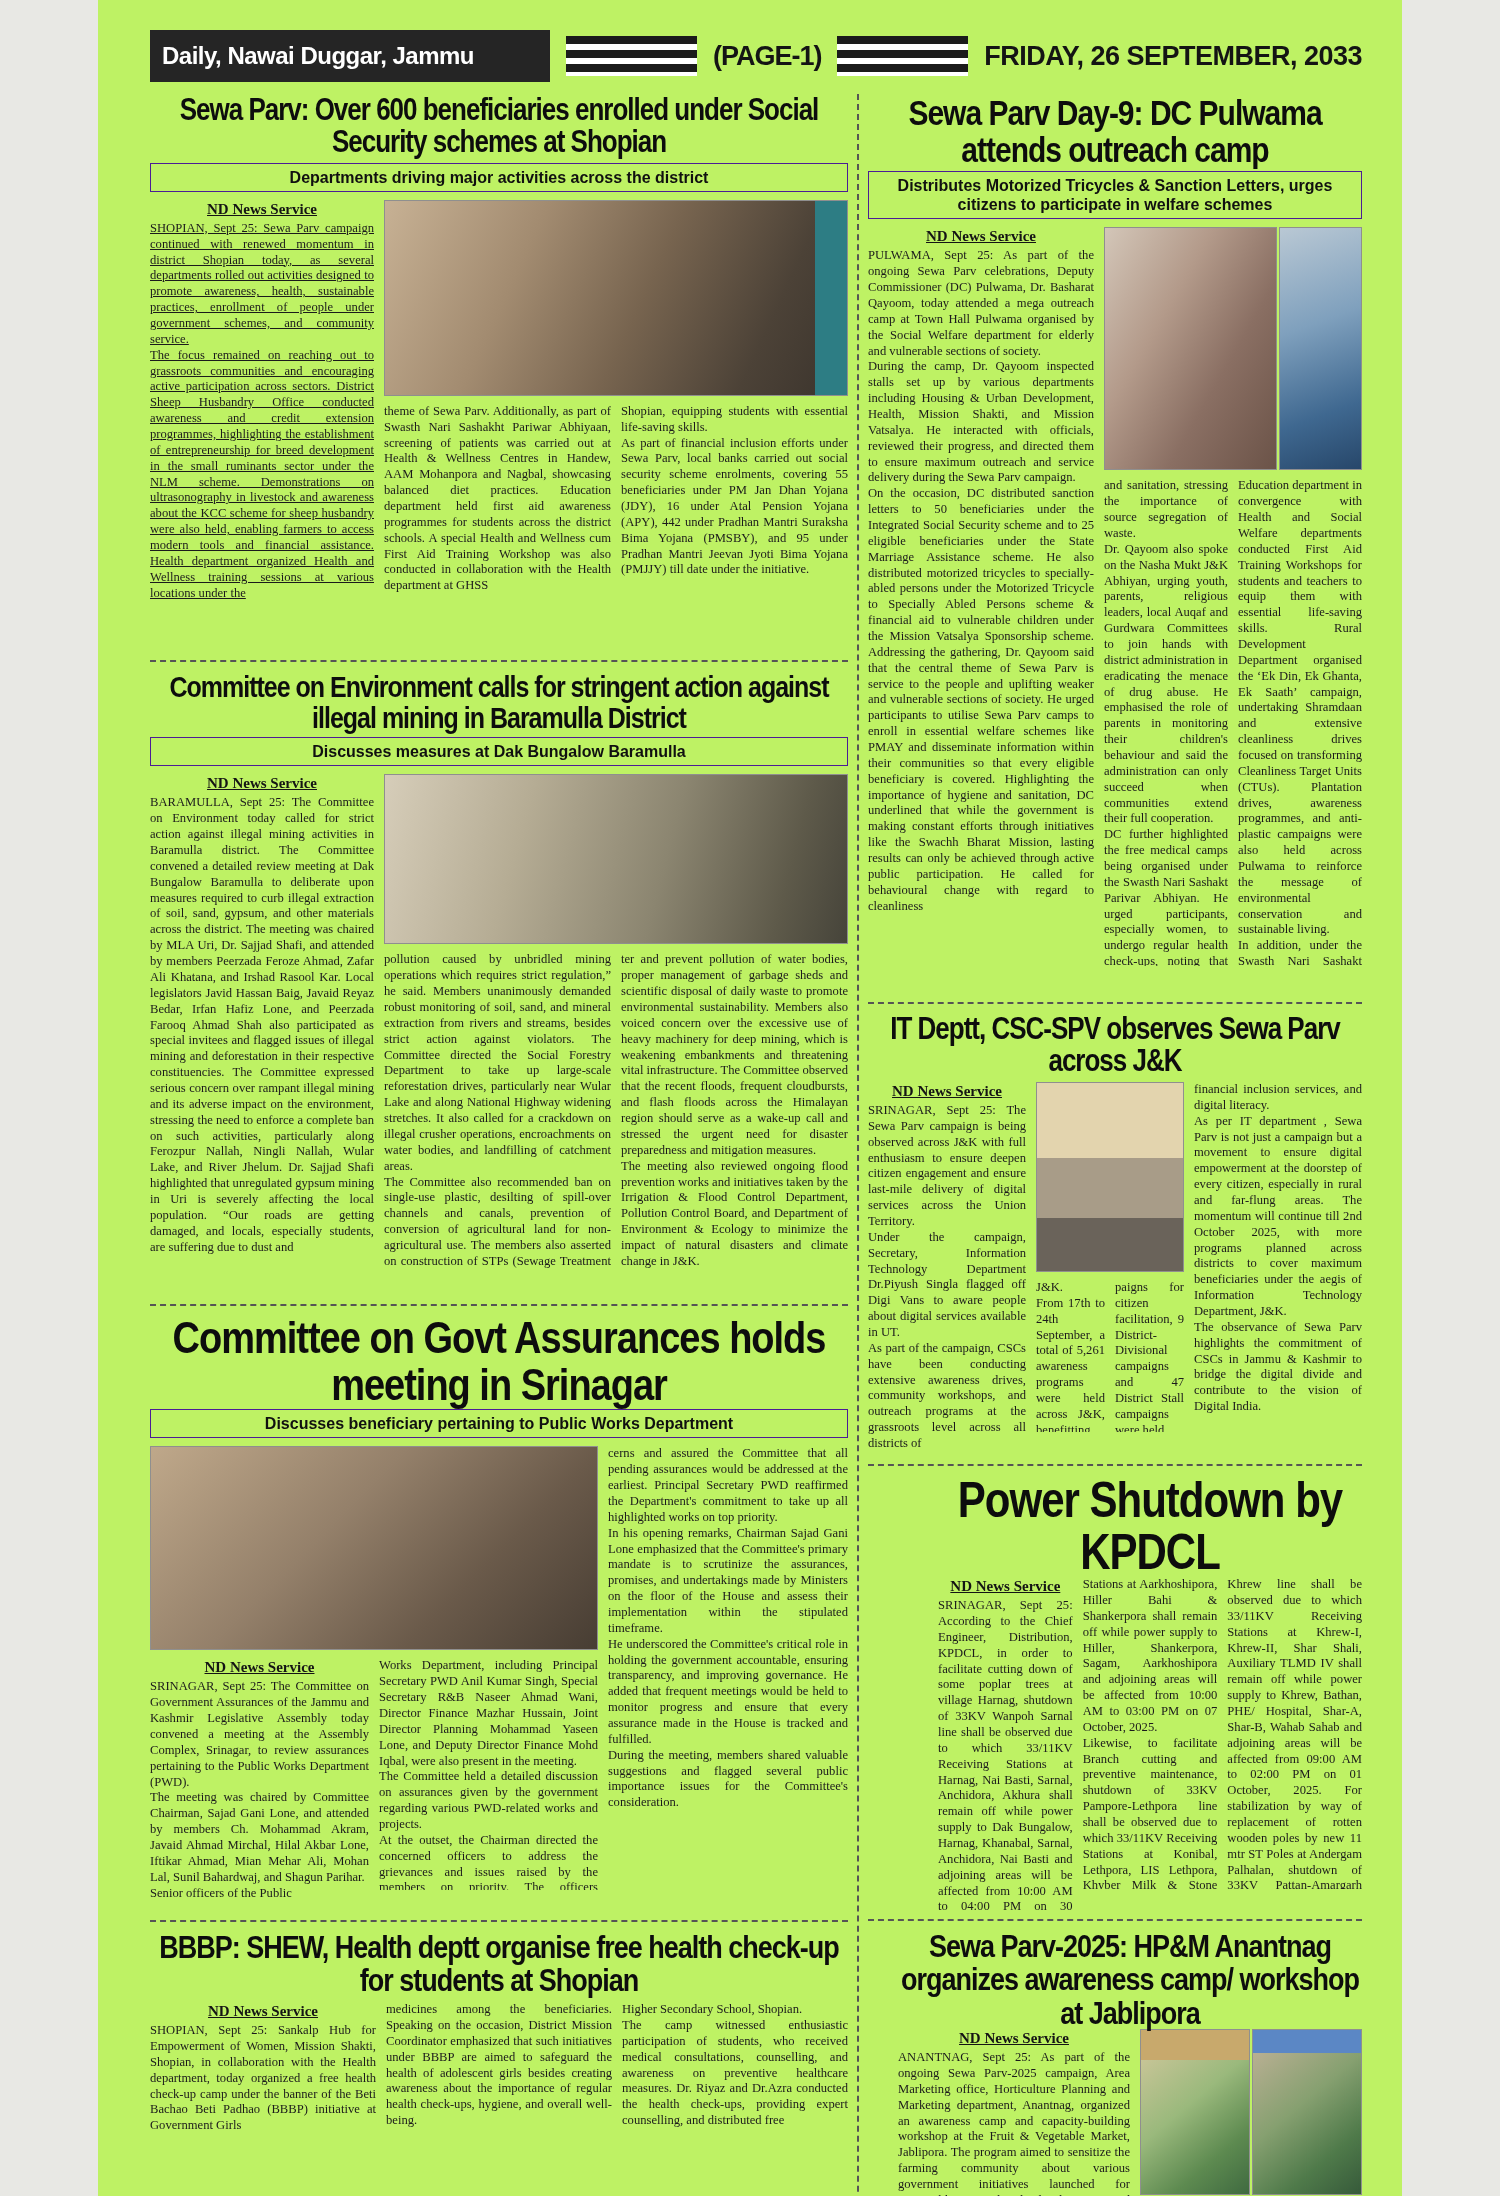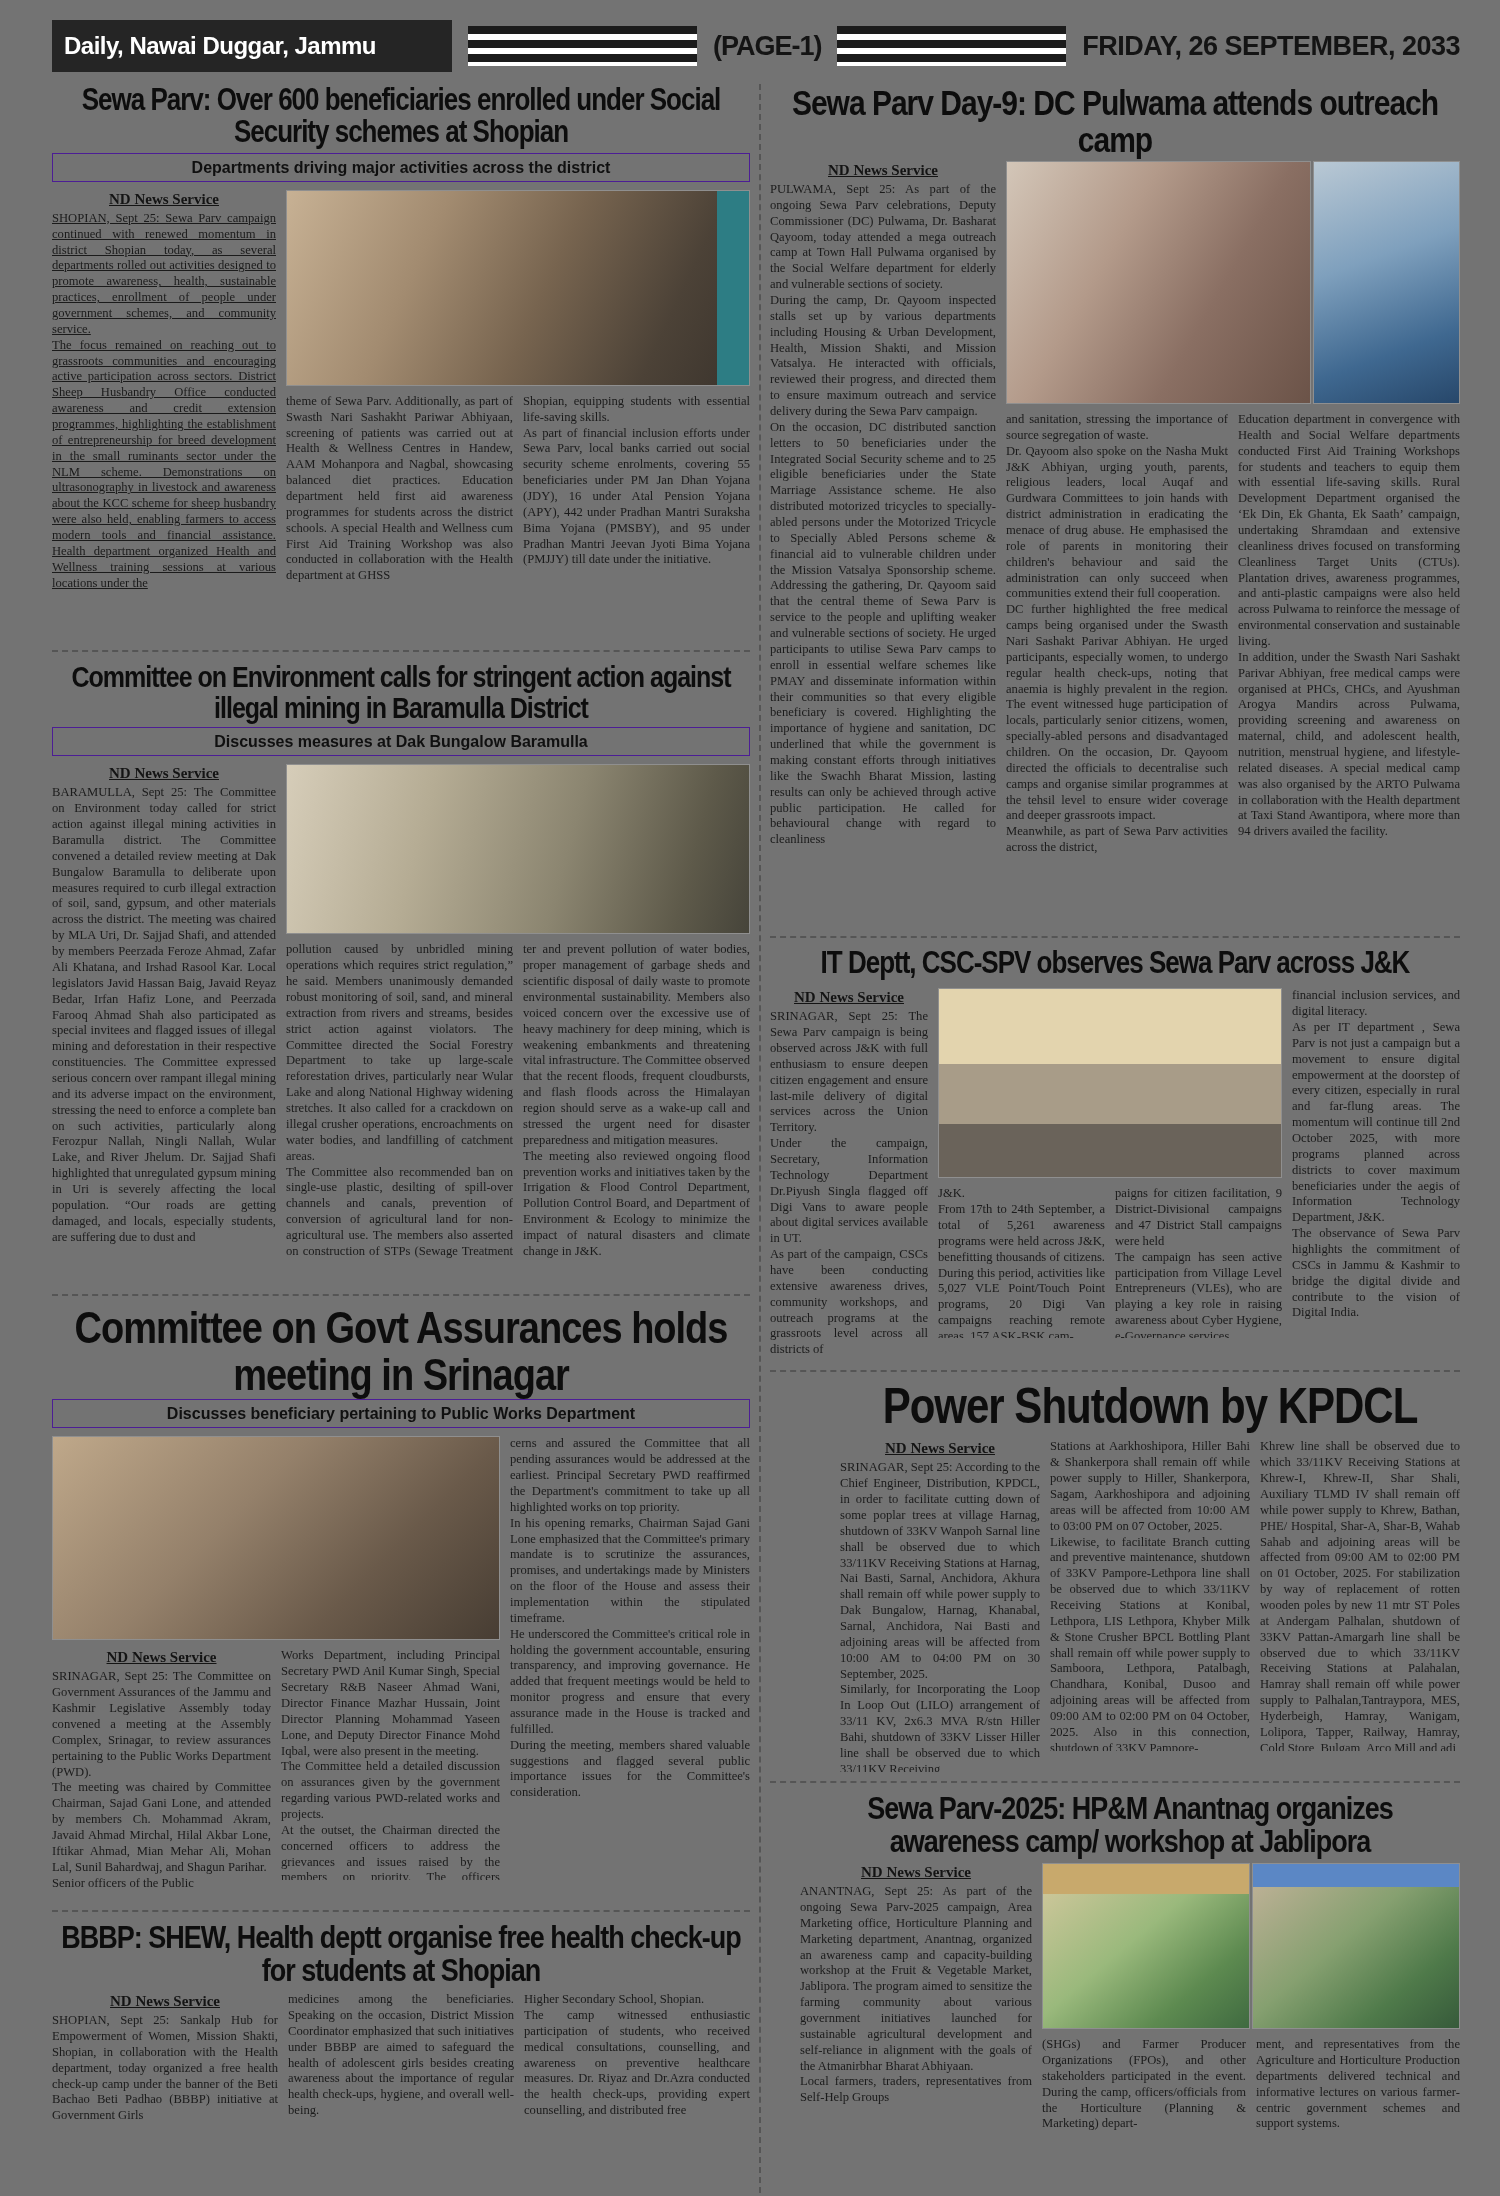--- a/index.html
+++ b/index.html
@@ -1,17 +1,17 @@
 <!DOCTYPE html>
 <html><head>
 <meta charset="utf-8">
 <style>
   html,body{margin:0;padding:0;background:#e8e8e4;}
-  .page{width:1500px;height:2196px;background:#737373;margin:0 auto;box-sizing:border-box;
-        padding:20px 40px 0 52px;overflow:hidden;position:relative;color:#141414;}
+  .page{width:1304px;height:2196px;background:#bef264;margin:0 auto;box-sizing:border-box;
+        padding:30px 40px 0 52px;overflow:hidden;position:relative;color:#141414;}
   
   .masthead{display:flex;align-items:center;gap:16px;margin-bottom:12px;}
   .mast-title{background:#252525;color:#fff;font:700 24px/1 "Liberation Sans",sans-serif;
               padding:14px 40px 14px 12px;width:400px;box-sizing:border-box;letter-spacing:-0.5px;}
   .mast-stripes{flex:1;height:40px;background:repeating-linear-gradient(180deg,#1b1b1b 0 8px,#ffffff 8px 14px);}
   .mast-page{font:800 27px/1 "Liberation Sans",sans-serif;letter-spacing:-1px;white-space:nowrap;}
   .mast-date{font:800 27px/1 "Liberation Sans",sans-serif;letter-spacing:-0.5px;white-space:nowrap;}
   
   .stacks{display:flex;}
   .left-stack{width:698px;padding-right:9px;}
@@ -167,20 +167,21 @@
       </article>
 
     </div>
 
     <div class="vdivider"></div>
 
     <div class="right-stack">
 
       <article>
         <h1 class="headline h30">Sewa Parv Day-9: DC Pulwama attends outreach camp</h1>
+        <div class="subhead">Distributes Motorized Tricycles &amp; Sanction Letters, urges citizens to participate in welfare schemes</div>
         <div class="cols">
           <div class="w226">
             <div class="byline">ND News Service</div>
             <div class="bodytext hB1">PULWAMA, Sept 25: As part of the ongoing Sewa Parv celebrations, Deputy Commissioner (DC) Pulwama, Dr. Basharat Qayoom, today attended a mega outreach camp at Town Hall Pulwama organised by the Social Welfare department for elderly and vulnerable sections of society.
 During the camp, Dr. Qayoom inspected stalls set up by various departments including Housing &amp; Urban Development, Health, Mission Shakti, and Mission Vatsalya. He interacted with officials, reviewed their progress, and directed them to ensure maximum outreach and service delivery during the Sewa Parv campaign.
 On the occasion, DC distributed sanction letters to 50 beneficiaries under the Integrated Social Security scheme and to 25 eligible beneficiaries under the State Marriage Assistance scheme. He also distributed motorized tricycles to specially-abled persons under the Motorized Tricycle to Specially Abled Persons scheme &amp; financial aid to vulnerable children under the Mission Vatsalya Sponsorship scheme. Addressing the gathering, Dr. Qayoom said that the central theme of Sewa Parv is service to the people and uplifting weaker and vulnerable sections of society. He urged participants to utilise Sewa Parv camps to enroll in essential welfare schemes like PMAY and disseminate information within their communities so that every eligible beneficiary is covered. Highlighting the importance of hygiene and sanitation, DC underlined that while the government is making constant efforts through initiatives like the Swachh Bharat Mission, lasting results can only be achieved through active public participation. He called for behavioural change with regard to cleanliness</div>
           </div>
           <div class="col">
             <div class="photo-pulwama">
               <div class="ph-pul-left"></div>

